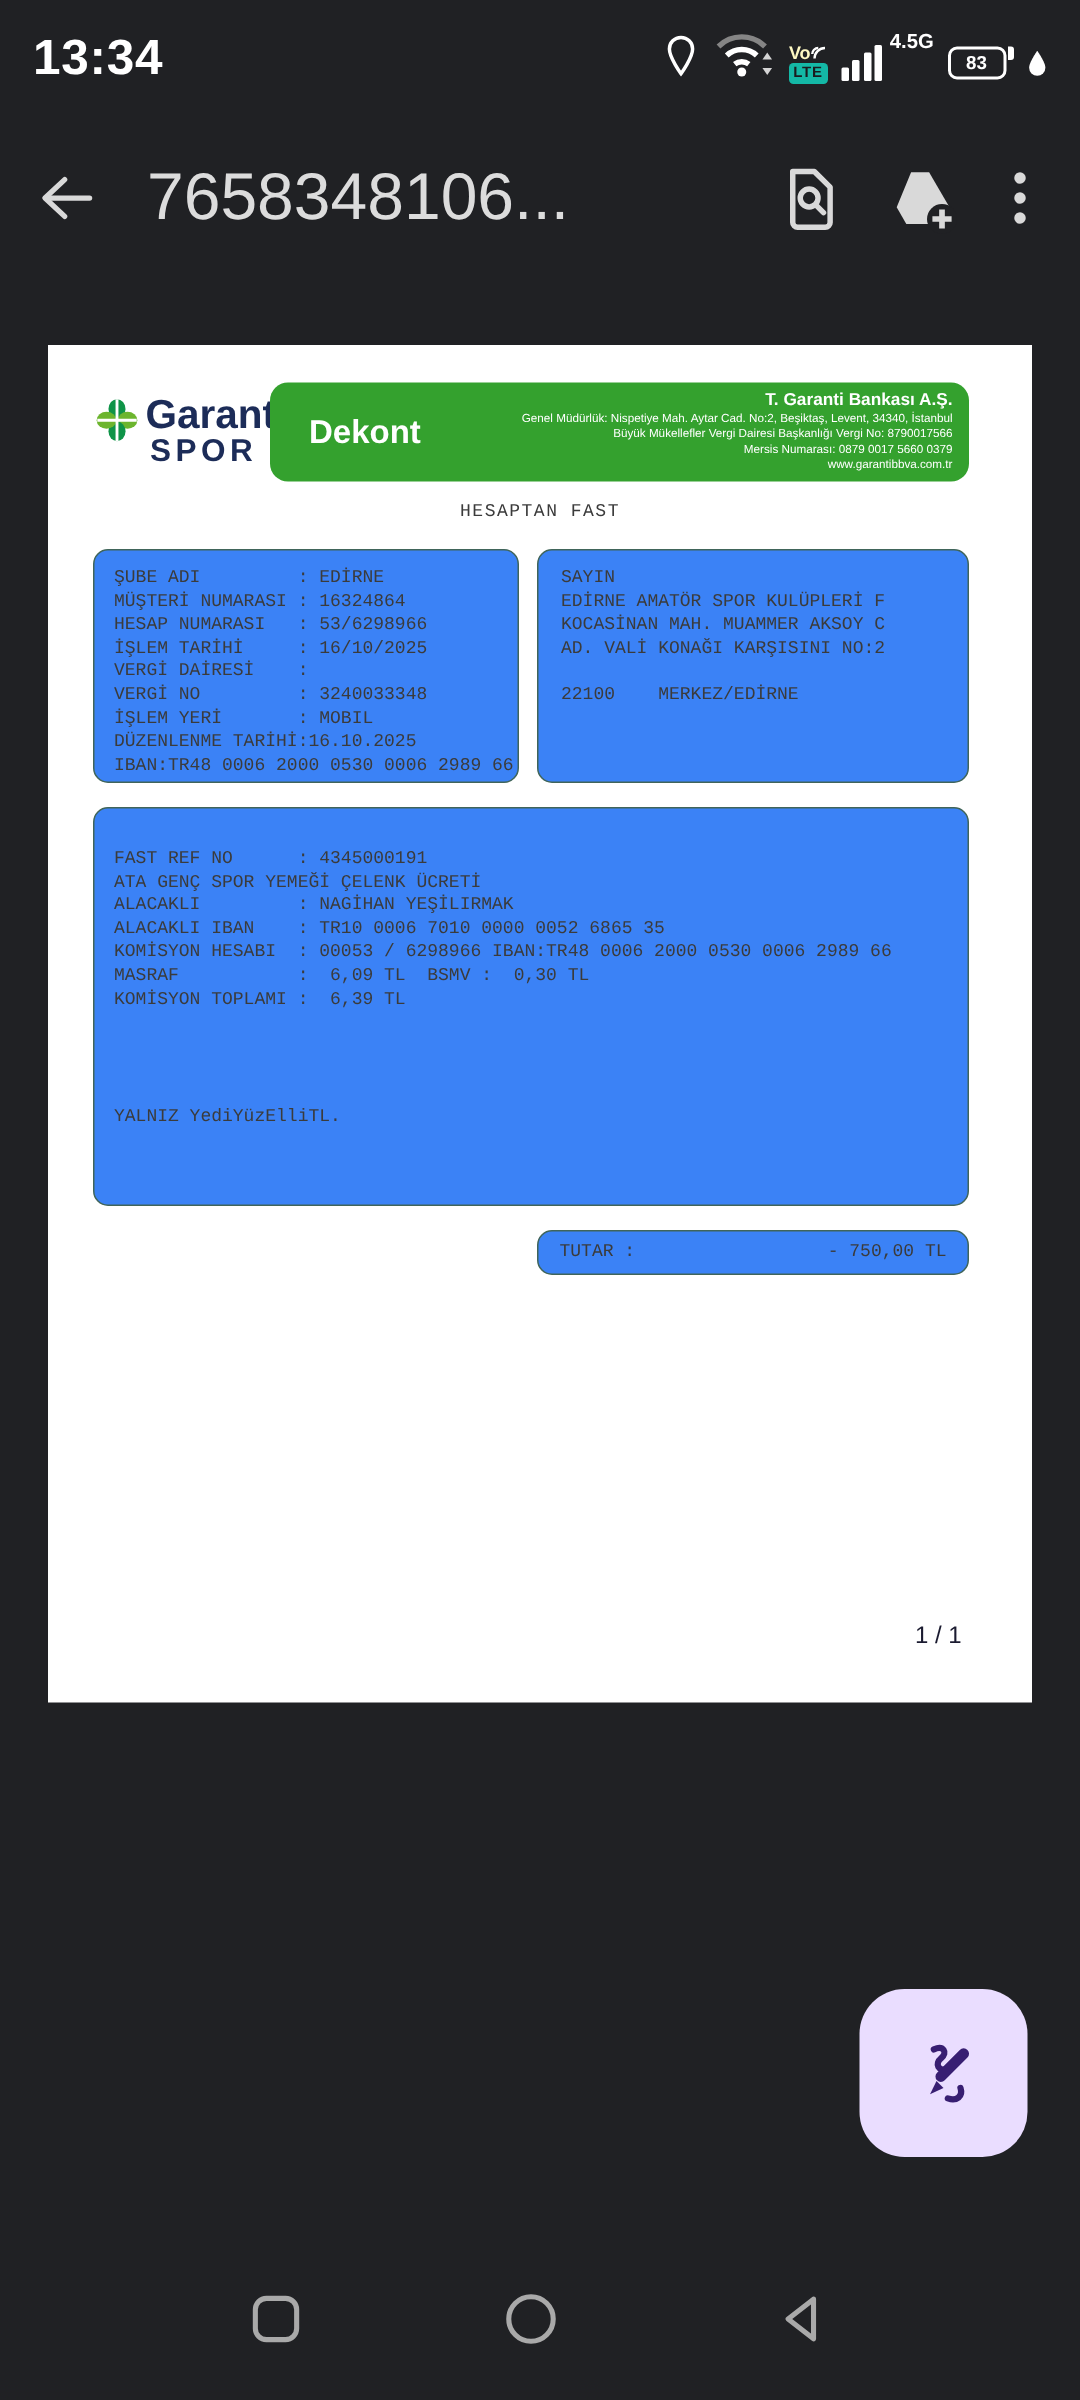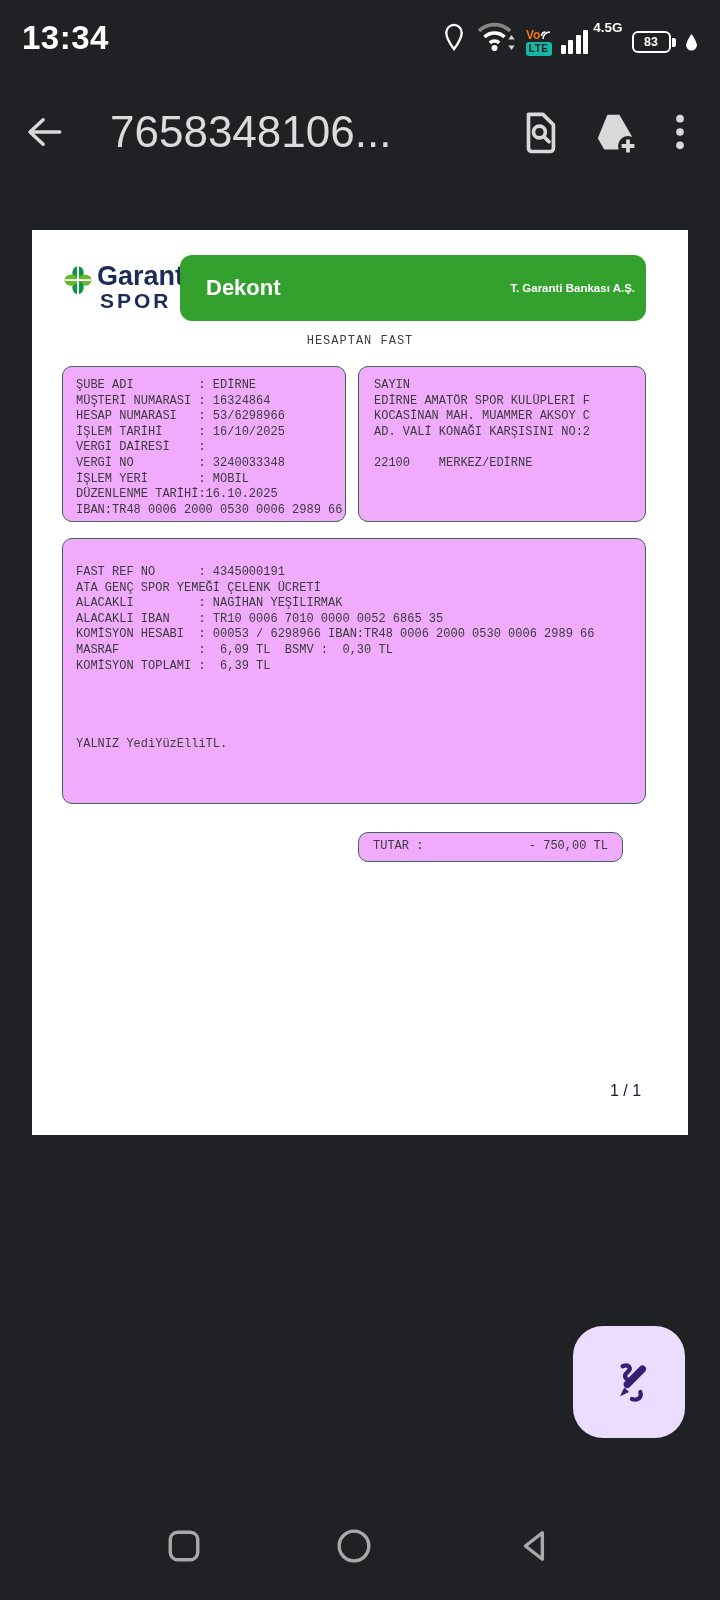--- a/index.html
+++ b/index.html
@@ -8,65 +8,65 @@
     width:720px; height:1600px; position:relative; overflow:hidden;
     background:#202124; font-family:"Liberation Sans", sans-serif;
   }
 
   
   .status-bar { position:absolute; top:0; left:0; right:0; height:76px;
     display:flex; align-items:center; padding:0 22px; }
   .sb-time { font-size:33px; font-weight:700; color:#fff; letter-spacing:.5px; }
   .sb-right { margin-left:auto; display:flex; align-items:flex-end; gap:9px; }
   .volte { display:flex; flex-direction:column; align-items:center; gap:1px; }
-  .volte-top { color:#f97316; font-size:12px; font-weight:700; line-height:12px; display:flex; align-items:flex-end; }
+  .volte-top { color:#fef9c3; font-size:12px; font-weight:700; line-height:12px; display:flex; align-items:flex-end; }
   .volte-lte { background:#14b8a6; color:#1a1b1e; font-size:10px; font-weight:700;
     line-height:12px; padding:1px 3px; border-radius:3px; letter-spacing:.5px; }
   .signal { position:relative; width:62px; height:36px; }
   .signal-bars { position:absolute; left:0; bottom:2px; display:flex; align-items:flex-end; gap:2.5px; }
   .signal-bars span { width:5px; background:#fff; border-radius:1px; display:block; }
   .sb-net { position:absolute; right:0; top:0; color:#fff; font-size:13.5px; font-weight:700; }
-  .battery { display:flex; align-items:center; margin-bottom:3px; }
+  .battery { display:flex; margin-bottom:3px; }
   .battery-body { width:39px; height:22px; border:2.5px solid #fff; border-radius:6px;
     display:flex; align-items:center; justify-content:center; }
   .battery-text { font-size:12.5px; font-weight:700; color:#fff; line-height:12px; }
   .battery-tip { width:4px; height:9px; background:#fff; border-radius:0 2px 2px 0; margin-left:1.5px; }
 
   
   .app-bar { position:absolute; top:76px; left:0; right:0; height:112px;
     display:flex; align-items:center; padding:0 18px; }
   .icon-btn { background:none; border:none; padding:0; display:flex; align-items:center;
     justify-content:center; width:52px; height:52px; cursor:pointer; }
-  .app-title { font-size:44px; color:#dcdcdc; font-weight:400; margin-left:40px;
+  .app-title { font-size:44px; color:#dcdcdc; font-weight:400; margin-left:28px;
     white-space:nowrap; overflow:hidden; flex:1; }
   .app-actions { display:flex; align-items:center; gap:22px; padding-right:4px; }
 
   
   .page { position:absolute; left:32px; top:230px; width:656px; height:905px; background:#fff; }
   .logo { position:absolute; left:32px; top:32px; display:flex; gap:5px; }
   .logo-text .garanti { font-size:27px; font-weight:700; color:#1c2c58; line-height:28px; }
   .logo-text .bbva { font-size:21px; font-weight:700; color:#1c2c58; letter-spacing:3px; line-height:22px; margin-left:3px; }
   .banner { position:absolute; left:148px; top:25px; width:466px; height:66px;
     background:#34a12e; border-radius:12px; display:flex; align-items:center; }
   .banner-title { color:#fff; font-weight:700; font-size:22px; padding-left:26px; }
   .banner-right { margin-left:auto; text-align:right; padding-right:11px; color:#fff; }
   .bank-name { font-size:11.5px; font-weight:700; line-height:13px; }
   .banner-lines { font-size:7.8px; line-height:10.3px; white-space:pre; font-family:"Liberation Sans",sans-serif; }
   .doc-type { position:absolute; left:0; right:0; top:104px; text-align:center;
     font-family:"Liberation Mono","DejaVu Sans Mono",monospace; font-size:12px;
     letter-spacing:1px; color:#3b3b3b; }
-  .rbox { position:absolute; border:1.5px solid #40655a; border-radius:10px; background:#f0abfc; }
+  .rbox { position:absolute; border:1.5px solid #40655a; border-radius:10px; background:#3b82f6; }
   .mono { margin:0; font-family:"Liberation Mono","DejaVu Sans Mono",monospace;
     font-size:12px; line-height:15.6px; color:#3b3b3b; white-space:pre; }
   .box-branch   { left:30px;  top:136px; width:284px; height:156px; padding:11px 0 0 13px; }
   .box-recipient{ left:326px; top:136px; width:288px; height:156px; padding:11px 0 0 15px; }
   .box-detail   { left:30px;  top:308px; width:584px; height:266px; padding:26px 0 0 13px; }
   .box-sira { left:30px; top:590px; width:284px; height:30px; display:flex; align-items:center; padding-left:13px; }
-  .box-tutar { left:326px; top:590px; width:265px; height:30px; display:flex;
-    align-items:center; justify-content:space-between; padding:0 14px;margin-top:12px; }
+  .box-tutar { left:326px; top:590px; width:288px; height:30px; display:flex;
+    align-items:center; justify-content:space-between; padding:0 14px; }
   .page-num { position:absolute; left:578px; top:852px; font-size:16px; font-weight:400; color:#1b1b30; }
 
   
   .fab { position:absolute; left:573px; top:1326px; width:112px; height:112px;
     border-radius:30px; background:#eaddff; border:none; cursor:pointer;
     display:flex; align-items:center; justify-content:center; }
 
   
   .nav-btn { position:absolute; top:1522px; width:48px; height:48px; background:none;
     border:none; padding:0; display:flex; align-items:center; justify-content:center; cursor:pointer; }
@@ -176,20 +176,24 @@
     <span class="logo-text">
       <div class="garanti">Garanti</div>
       <div class="bbva">SPOR</div>
     </span>
   </div>
 
   <div class="banner">
     <span class="banner-title">Dekont</span>
     <span class="banner-right">
       <div class="bank-name">T. Garanti Bankası A.Ş.</div>
+      <div class="banner-lines">Genel Müdürlük: Nispetiye Mah. Aytar Cad. No:2, Beşiktaş, Levent, 34340, İstanbul
+Büyük Mükellefler Vergi Dairesi Başkanlığı Vergi No: 8790017566
+Mersis Numarası: 0879 0017 5660 0379
+www.garantibbva.com.tr</div>
     </span>
   </div>
 
   <div class="doc-type">HESAPTAN FAST</div>
 
   <div class="rbox box-branch">
     <pre class="mono">ŞUBE ADI         : EDİRNE
 MÜŞTERİ NUMARASI : 16324864
 HESAP NUMARASI   : 53/6298966
 İŞLEM TARİHİ     : 16/10/2025

